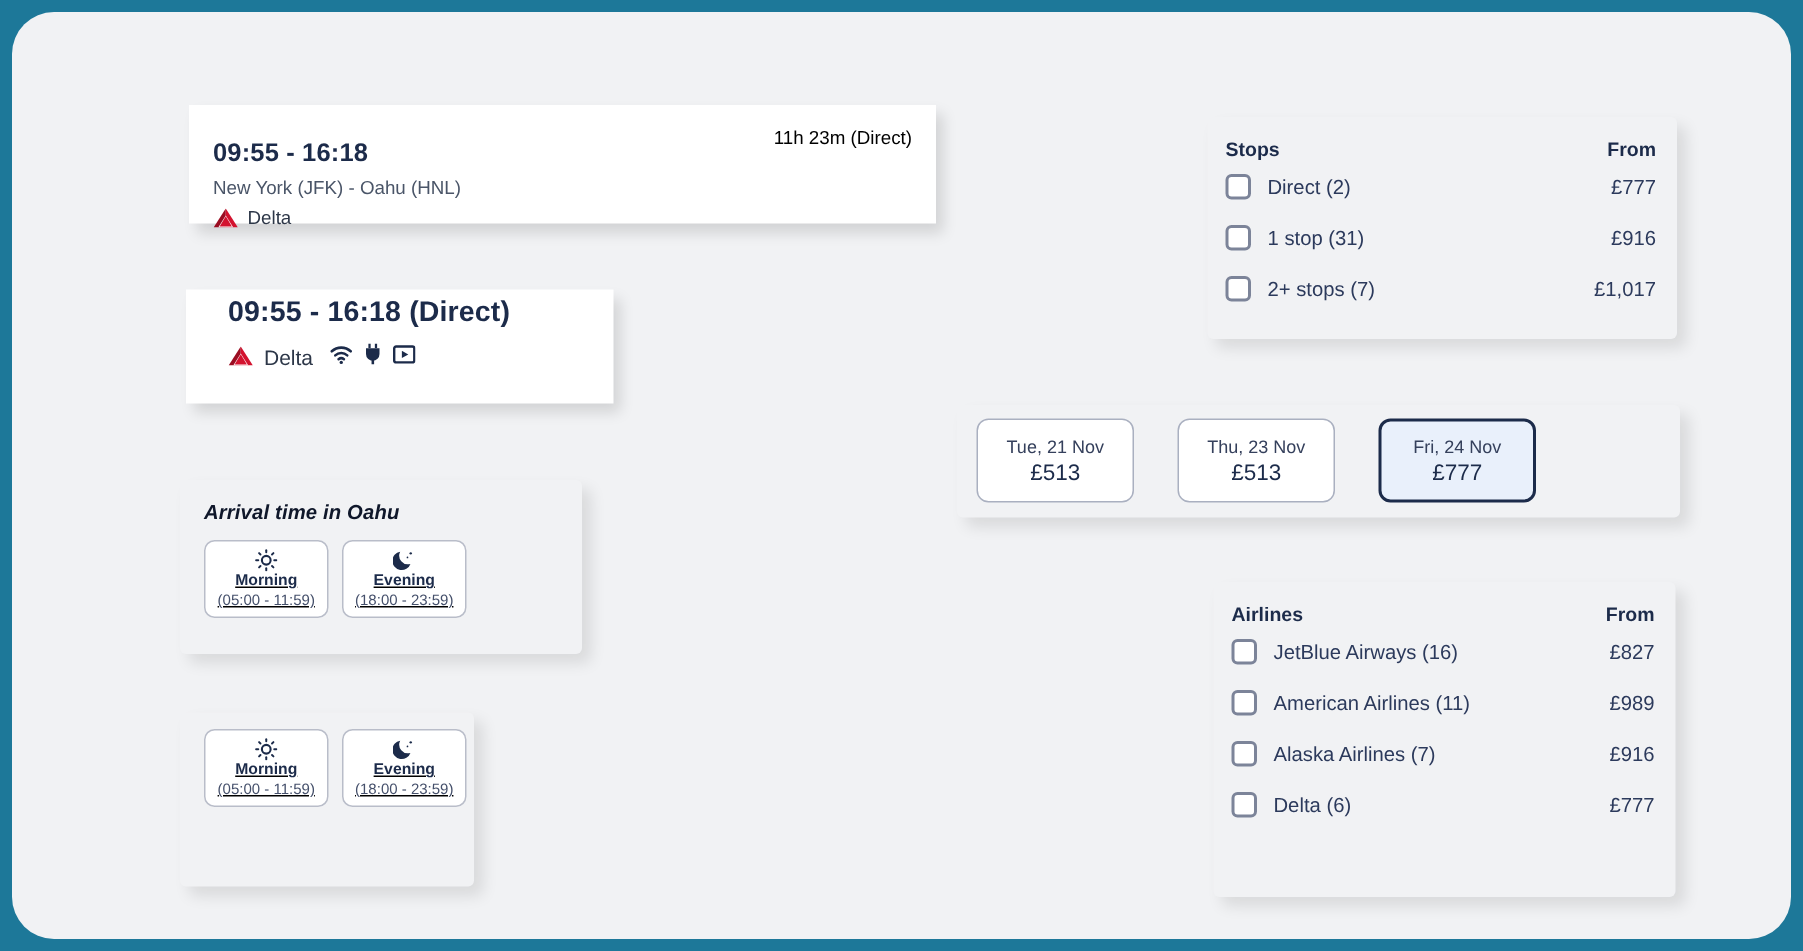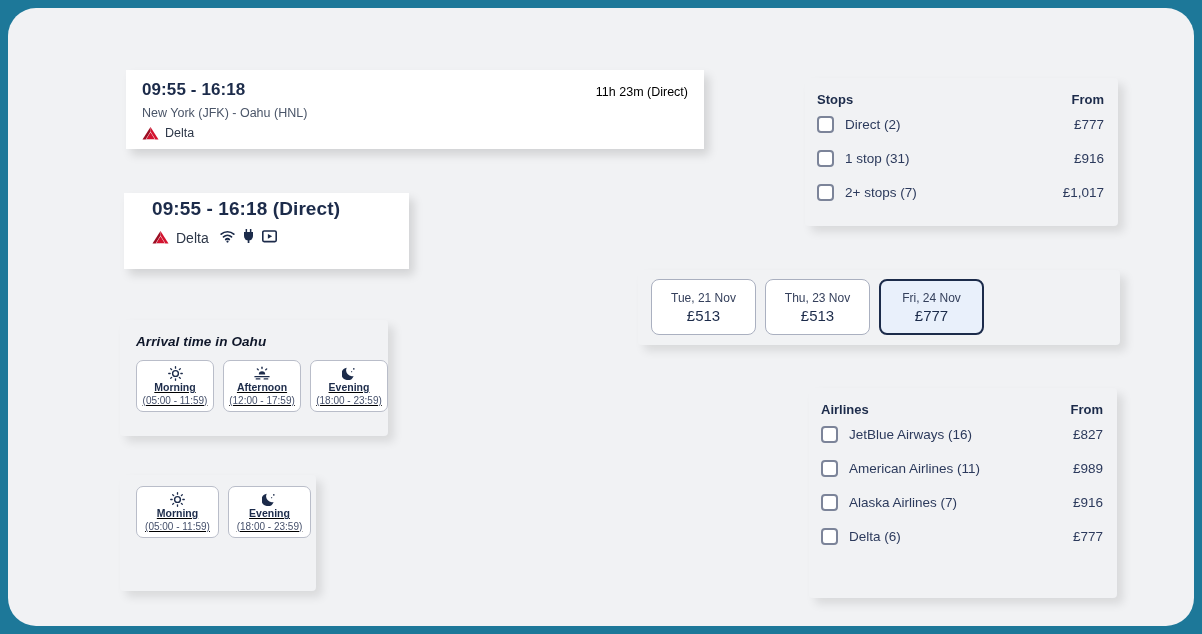--- a/index.html
+++ b/index.html
@@ -33,22 +33,22 @@
 
   
   .card {
     position: absolute;
     background: #ffffff;
     box-shadow: 5px 6px 9px rgba(0,0,0,0.13);
   }
 
   
   #flight-result {
-    left: 118px; top: 62px; width: 578px; height: 79px;
-    padding: 10px 16px 0 16px;
+    left: 118px; top: 62px; width: 498px; height: 79px;
+    padding: 22px 16px 0 16px;
   }
   #flight-result .times {
     font-size: 17px; font-weight: bold; color: #1c2b4a; letter-spacing: .1px;
   }
   #flight-result .duration {
     position: absolute; right: 16px; top: 15px;
     font-size: 12.5px; color: #000000;
   }
   #flight-result .route {
     margin-top: 6px; font-size: 12.5px; color: #4a5568;
@@ -93,21 +93,21 @@
     cursor: pointer;
   }
   .tod-chip .tod-icon { height: 15px; display: flex; align-items: center; }
   .tod-chip .tod-label {
     font-size: 10.5px; font-weight: bold; color: #1c2b4a; line-height: 1.1;
   }
   .tod-chip .tod-range { font-size: 10px; color: #45506b; line-height: 1.1; }
 
   
   #date-panel { left: 630px; top: 262px; width: 482px; height: 75px; }
-  .date-row { display: flex; gap: 9px; padding: 9px 0 0 13px; }
+  .date-row { display: flex; gap: 29px; padding: 9px 0 0 13px; }
   .date-chip {
     width: 105px; height: 56px;
     background: #ffffff;
     border: 1px solid #aab0c0;
     border-radius: 8px;
     display: flex; flex-direction: column; align-items: center;
     justify-content: center; gap: 2px;
     cursor: pointer;
   }
   .date-chip.selected {
@@ -234,37 +234,20 @@
                 <path d="M12.1 12.1 L13.1 13.1"></path>
               <path d="M13.1 2.9 L12.1 3.9"></path>
                 <path d="M3.9 12.1 L2.9 13.1"></path>
             </g>
           </svg>
         </span>
         <span class="tod-label">Morning</span>
         <span class="tod-range">(05:00 - 11:59)</span>
       </div>
 
-      <div class="tod-chip">
-        <span class="tod-icon">
-          <svg width="16" height="15" viewBox="0 0 17 15">
-            <path d="M8.5 5.2 A3.4 3.4 0 0 1 11.9 8.6 H5.1 A3.4 3.4 0 0 1 8.5 5.2 Z" fill="#1c2b4a"></path>
-            <g stroke="#1c2b4a" stroke-width="1.4" stroke-linecap="round">
-              <path d="M8.5 0.8 V2.2"></path>
-              <path d="M3.5 2.6 L4.5 3.6"></path>
-              <path d="M13.5 2.6 L12.5 3.6"></path>
-              <path d="M1 10.9 H16"></path>
-              <path d="M2.4 13.3 H6.2"></path>
-              <path d="M10.8 13.3 H14.6"></path>
-            </g>
-          </svg>
-        </span>
-        <span class="tod-label">Afternoon</span>
-        <span class="tod-range">(12:00 - 17:59)</span>
-      </div>
 
       <div class="tod-chip">
         <span class="tod-icon">
           <svg width="15" height="15" viewBox="0 0 16 16">
             <path d="M12.4 10.6 A6.2 6.2 0 0 1 5.1 1.9 A6.6 6.6 0 1 0 12.4 10.6 Z" fill="#1c2b4a"></path>
             <circle cx="12.6" cy="3.1" r="0.85" fill="#1c2b4a"></circle>
             <circle cx="10.3" cy="6.0" r="0.6" fill="#1c2b4a"></circle>
           </svg>
         </span>
         <span class="tod-label">Evening</span>

